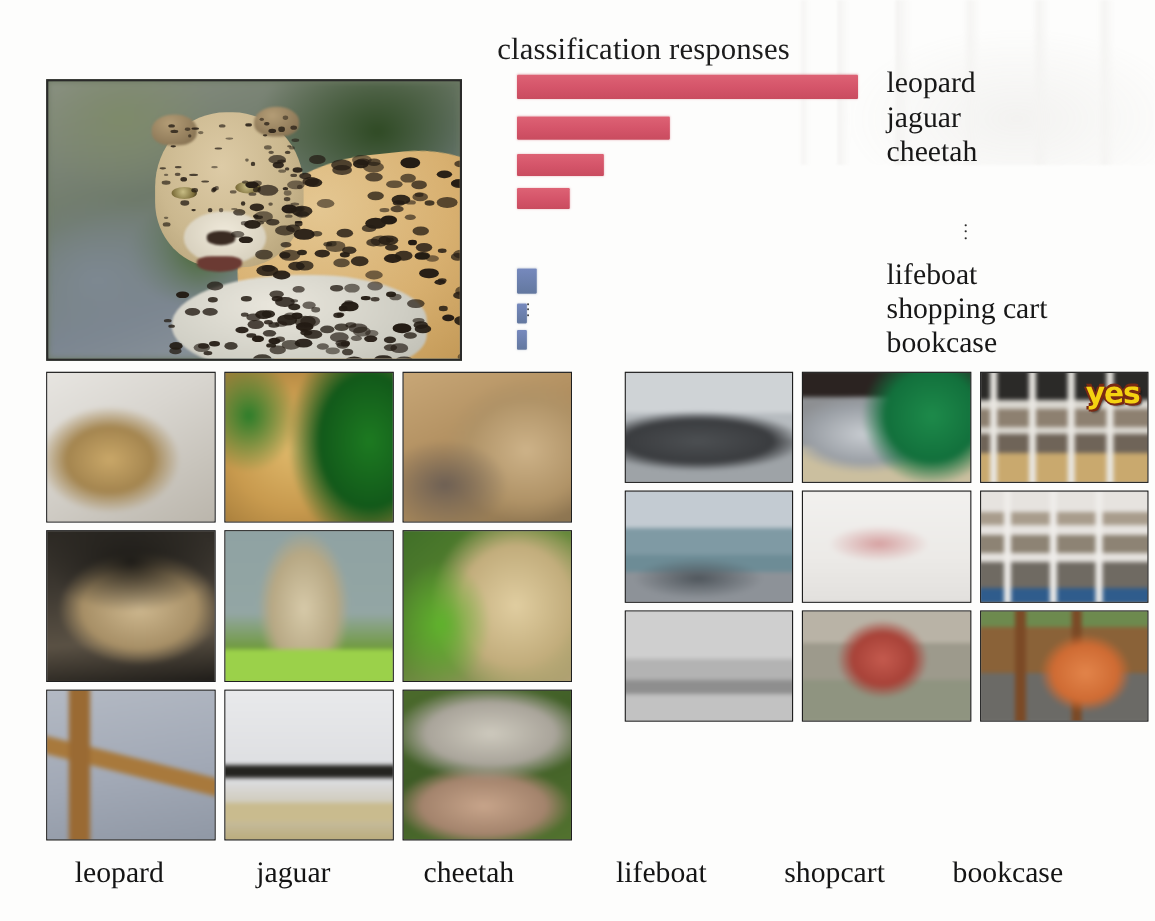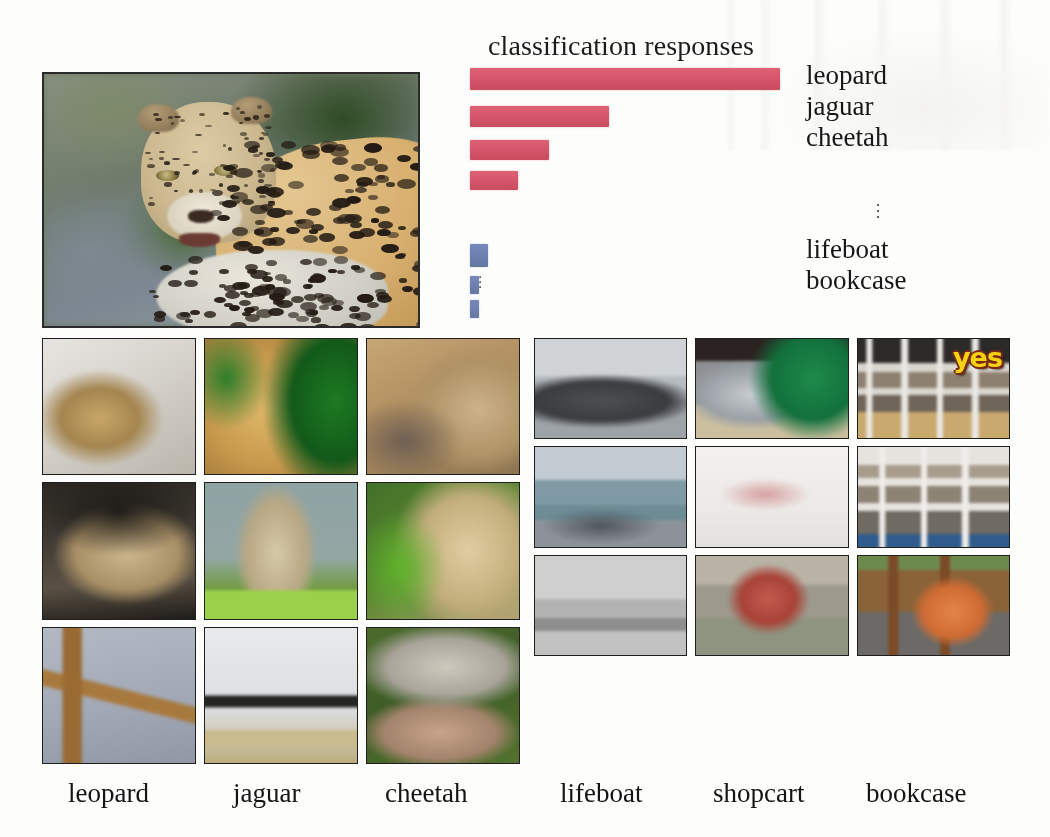--- a/index.html
+++ b/index.html
@@ -18,21 +18,21 @@
     opacity:.10;pointer-events:none;
     background:
       linear-gradient(90deg,transparent 2%,#b9b4ac 3%,transparent 5%,transparent 12%,#b0aba3 13%,transparent 16%,transparent 28%,#a9a49c 29%,transparent 33%,transparent 47%,#b4afa7 49%,transparent 52%,transparent 66%,#aea9a1 68%,transparent 71%,transparent 84%,#b4afa7 86%,transparent 89%),
       radial-gradient(ellipse at 62% 72%, #9c978f 0%, rgba(255,255,255,0) 55%);
     filter:blur(1.1px);
   }
 
   
   .hd{position:absolute;font-size:28px;color:#1c1c1c;letter-spacing:.1px;white-space:nowrap;}
   #hd-input{left:148px;top:30px;}
-  #hd-resp{left:452px;top:30px;margin-left:36px;}
+  #hd-resp{left:452px;top:30px;}
 
   
   #input-photo{
     position:absolute;left:42px;top:72px;width:378px;height:256px;
     border:2px solid #2a2a2a;box-sizing:border-box;overflow:hidden;
     background:#6d7a63;
   }
   .leo-scene{position:absolute;inset:0;}
   .leo-bg{
     position:absolute;inset:0;
@@ -103,21 +103,21 @@
   #labels-bot{position:absolute;left:806px;top:234px;}
   .clslabel{font-size:27px;color:#171717;line-height:31px;white-space:nowrap;}
   .ell-dots{position:absolute;left:871px;top:198px;width:14px;text-align:center;
     color:#2c2c2c;font-size:16px;line-height:6px;}
   .ell-dots span{display:block;}
 
   
   .grid{position:absolute;display:grid;grid-template-columns:repeat(3,1fr);
     grid-template-rows:repeat(3,1fr);column-gap:8px;row-gap:7px;}
   #grid-left{left:42px;top:338px;width:478px;height:426px;}
-  #grid-right{left:534px;top:338px;width:476px;height:318px;}
+  #grid-right{left:568px;top:338px;width:476px;height:318px;}
   .cell{position:relative;overflow:hidden;border:1px solid #1f1f1f;box-sizing:border-box;background:#999;}
   .cell .ov{position:absolute;inset:0;}
 
   
   .cap{position:absolute;top:778px;font-size:27px;color:#141414;white-space:nowrap;}
   #cap-0{left:68px;}
   #cap-1{left:233px;}
   #cap-2{left:385px;}
   #cap-3{left:560px;}
   #cap-4{left:713px;}
@@ -513,20 +513,21 @@
       <div class="clslabel">jaguar</div>
       <div class="clslabel">cheetah</div>
     </div>
   <div class="ell-dots">
     <span>.</span>
       <span>.</span>
       <span>.</span>
   </div>
   <div id="labels-bot">
       <div class="clslabel">lifeboat</div>
+      <div class="clslabel">shopping cart</div>
       <div class="clslabel">bookcase</div>
     </div>
 
   <div class="grid" id="grid-left">
       <div class="cell" title="leopard resting among bare branches">
         <div class="ov t-branchleo blurfix"></div>
       </div>
       <div class="cell" title="jaguar head against green grass">
         <div class="ov t-jaguar blurfix"></div>
       </div>

